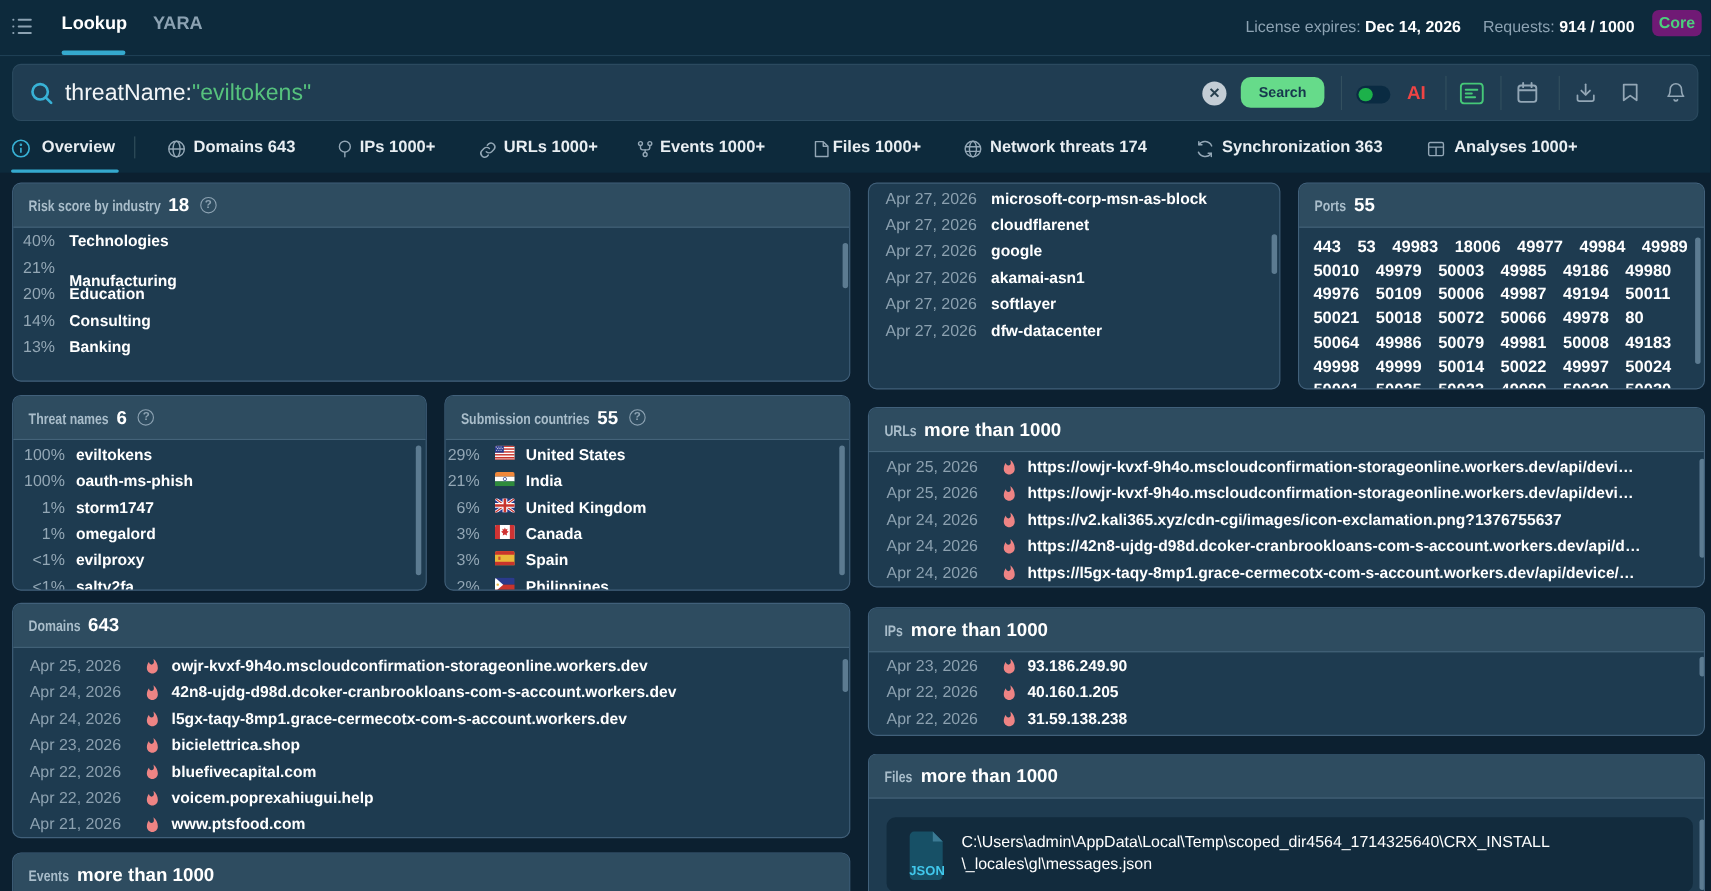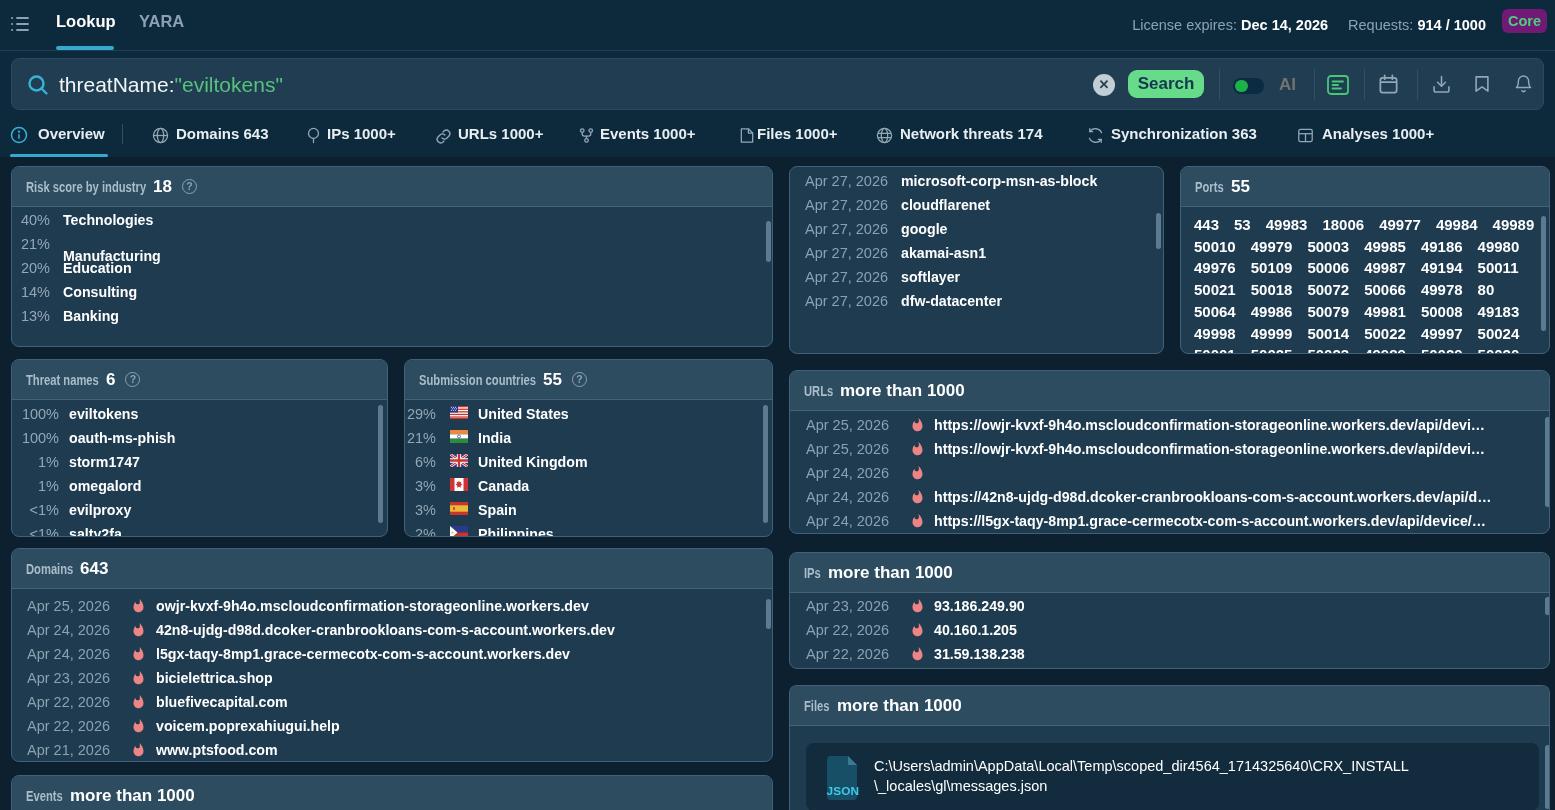--- a/index.html
+++ b/index.html
@@ -59,25 +59,25 @@
 <div id="lkline"></div>
 <div id="sbar">
   <svg class="abs" style="left:15px;top:15px" width="22" height="22" viewBox="0 0 22 22">
     <circle cx="9.5" cy="9.5" r="7" fill="none" stroke="#38B2D6" stroke-width="2.4"></circle>
     <line x1="14.5" y1="14.5" x2="19.5" y2="19.5" stroke="#38B2D6" stroke-width="2.4" stroke-linecap="round"></line>
   </svg>
   <div id="stext">threatName:<i>"eviltokens"</i></div>
 </div>
 
 <div class="abs" style="left:1093px;top:74px;width:22px;height:22px;border-radius:50%;background:#C3CDD5;color:#27404F;font-weight:bold;font-size:13px;text-align:center;line-height:22px;">✕</div>
-<div class="abs" style="left:1128px;top:70px;width:76px;height:28px;background:#66DB8A;border-radius:9px;color:#16374D;font-weight:bold;font-size:17px;text-align:center;line-height:28px;">Search</div>
+<div class="abs" style="left:1128px;top:70px;width:76px;height:28px;background:#66DB8A;border-radius:9px;color:#16374D;font-weight:bold;font-size:13px;text-align:center;line-height:28px;">Search</div>
 <div class="vsep" style="left:1219px;top:69px;"></div>
 <div class="abs" style="left:1233px;top:78px;width:31px;height:16px;background:#0A2B42;border-radius:8px;"></div>
 <div class="abs" style="left:1235px;top:79.5px;width:12.5px;height:12.5px;background:#1CB14A;border-radius:50%;"></div>
-<div class="abs" style="left:1279px;top:75px;font-size:17px;font-weight:bold;color:#737373;">AI</div>
+<div class="abs" style="left:1279px;top:75px;font-size:17px;font-weight:bold;color:#ef4444;">AI</div>
 <div class="vsep" style="left:1314px;top:69px;"></div>
 <svg class="abs" style="left:1327px;top:75px" width="22" height="20" viewBox="0 0 22 20">
   <rect x="1" y="1" width="20" height="18" rx="3" fill="none" stroke="#45C878" stroke-width="1.8"></rect>
   <line x1="5.5" y1="6.5" x2="16" y2="6.5" stroke="#45C878" stroke-width="1.8" stroke-linecap="round"></line>
   <line x1="5.5" y1="10" x2="11" y2="10" stroke="#45C878" stroke-width="1.8" stroke-linecap="round"></line>
   <line x1="5.5" y1="13.5" x2="14" y2="13.5" stroke="#45C878" stroke-width="1.8" stroke-linecap="round"></line>
 </svg>
 <div class="vsep" style="left:1364px;top:69px;"></div>
 <svg class="abs" style="left:1377px;top:73px" width="23" height="23" viewBox="0 0 24 24">
   <g fill="none" stroke="#93A7B6" stroke-width="1.8" stroke-linecap="round">
@@ -532,20 +532,21 @@
         <span class="nm" style="margin-left:9px;">https://owjr-kvxf-9h4o.mscloudconfirmation-storageonline.workers.dev/api/devi…</span>
       </div>
     <div class="row">
         <span class="dt" style="margin-left:16px;width:95px;">Apr 24, 2026</span>
         <span style="width:9px;"></span>
         <span class="flame">
           <svg width="15" height="16" viewBox="0 0 24 24" style="display:block;">
             <path d="M13.5 0.67s.74 2.65.74 4.8c0 2.06-1.35 3.73-3.41 3.73-2.07 0-3.63-1.67-3.63-3.73l.03-.36C5.21 7.51 4 10.62 4 14c0 4.42 3.58 8 8 8s8-3.58 8-8C20 8.61 17.41 3.8 13.5.67z" fill="#EE8484"></path>
           </svg>
         </span>
+        <span class="nm" style="margin-left:9px;">https://v2.kali365.xyz/cdn-cgi/images/icon-exclamation.png?1376755637</span>
       </div>
     <div class="row">
         <span class="dt" style="margin-left:16px;width:95px;">Apr 24, 2026</span>
         <span style="width:9px;"></span>
         <span class="flame">
           <svg width="15" height="16" viewBox="0 0 24 24" style="display:block;">
             <path d="M13.5 0.67s.74 2.65.74 4.8c0 2.06-1.35 3.73-3.41 3.73-2.07 0-3.63-1.67-3.63-3.73l.03-.36C5.21 7.51 4 10.62 4 14c0 4.42 3.58 8 8 8s8-3.58 8-8C20 8.61 17.41 3.8 13.5.67z" fill="#EE8484"></path>
           </svg>
         </span>
         <span class="nm" style="margin-left:9px;">https://42n8-ujdg-d98d.dcoker-cranbrookloans-com-s-account.workers.dev/api/d…</span>

